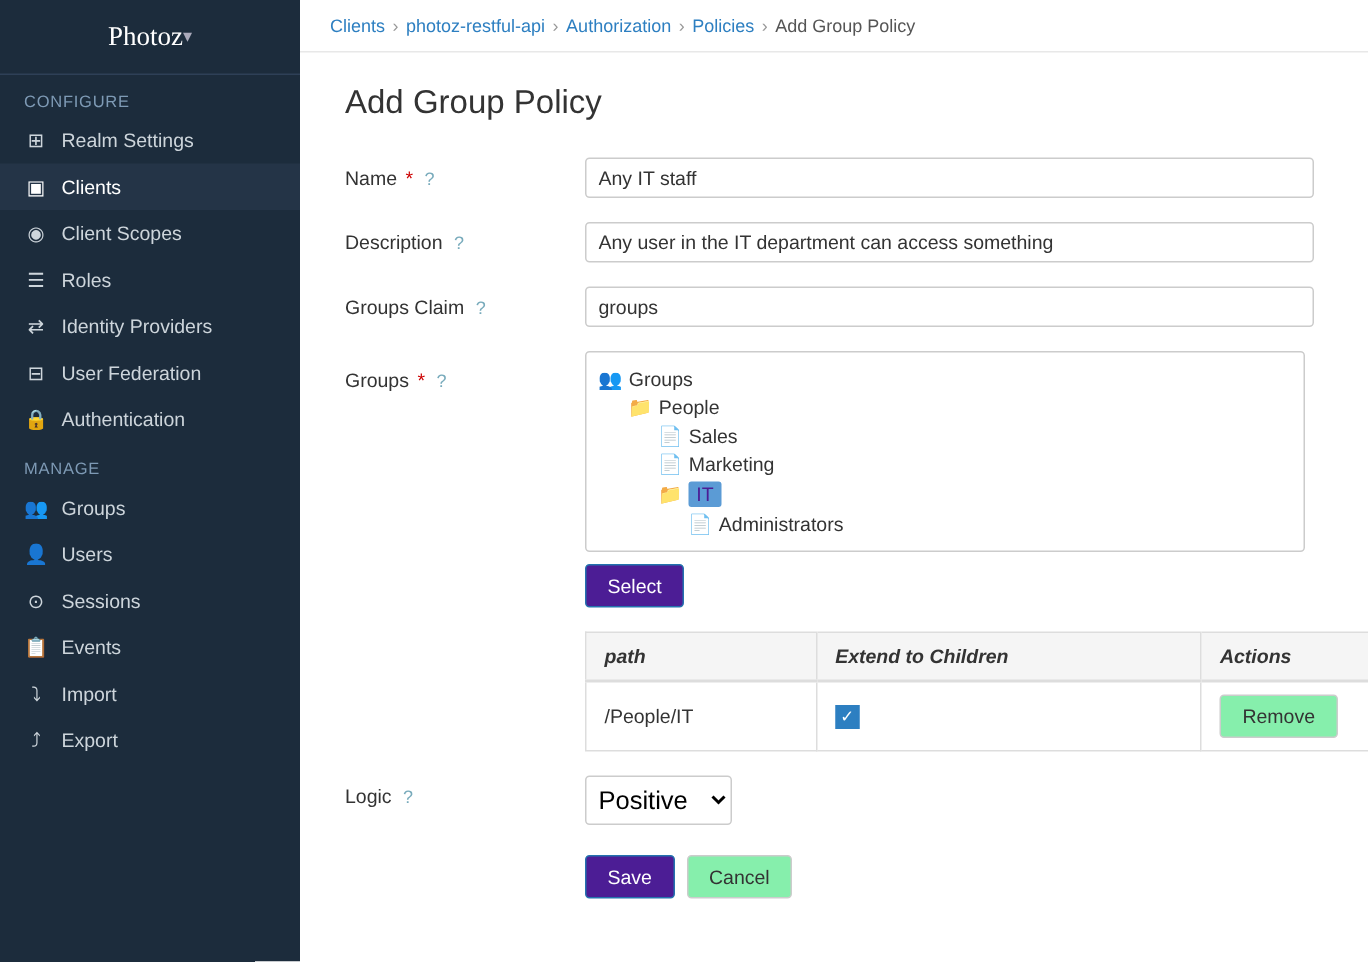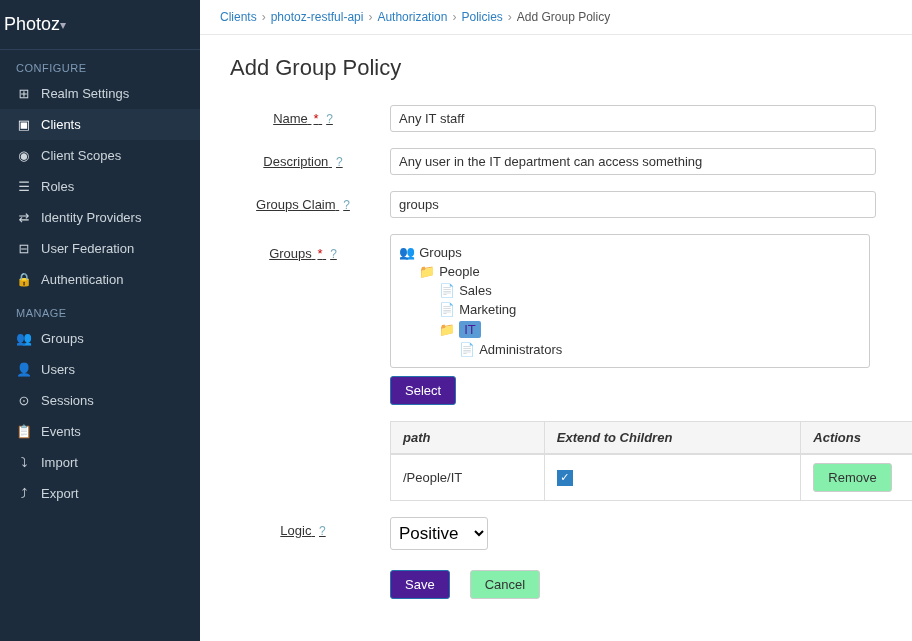--- a/index.html
+++ b/index.html
@@ -12,26 +12,27 @@
       background: #1c2c3c;
       color: #cdd5db;
       display: flex;
       flex-direction: column;
       height: 100%;
       overflow-y: auto;
     }
     .sidebar-header {
       display: flex;
       align-items: center;
-      justify-content: flex-start;
-      padding: 14px 4px;
+      justify-content: center;
+      padding: 14px 16px;
       color: #fff;
       font-size: 18px;
       font-weight: 500;
       border-bottom: 1px solid #2e4057;
+      font-family: Liberation Serif, serif;
     }
     .sidebar-header .chevron { font-size: 12px; color: #aab; }
     .sidebar-section-title {
       padding: 12px 16px 4px;
       font-size: 11px;
       text-transform: uppercase;
       color: #7e9ab5;
       letter-spacing: 0.5px;
     }
     .sidebar-item {
@@ -84,26 +85,25 @@
 
     
     .form-group {
       display: flex;
       align-items: flex-start;
       margin-bottom: 16px;
     }
     .form-label {
       width: 160px;
       min-width: 160px;
-      text-align: center;
+      text-align: left;
       padding-right: 14px;
       padding-top: 6px;
       font-size: 13px;
       color: #333;
-      text-decoration: underline;
     }
     .form-label .required { color: #c00; margin-left: 2px; }
     .form-label .help-icon {
       color: #7ab;
       margin-left: 4px;
       cursor: pointer;
       font-size: 12px;
     }
     .form-control {
       width: 486px;
@@ -210,21 +210,21 @@
       border: 1px solid #ccc;
       border-radius: 3px;
       font-size: 17px;
       background: #fff;
       cursor: pointer;
     }
 
     
     .action-row {
       display: flex;
-      gap: 20px;
+      gap: 8px;
       margin-top: 20px;
     }
   </style>
 </head>
 <body>
 
 <nav class="sidebar">
   <div class="sidebar-header">
     <span>Photoz</span>
     <span class="chevron">▾</span>

